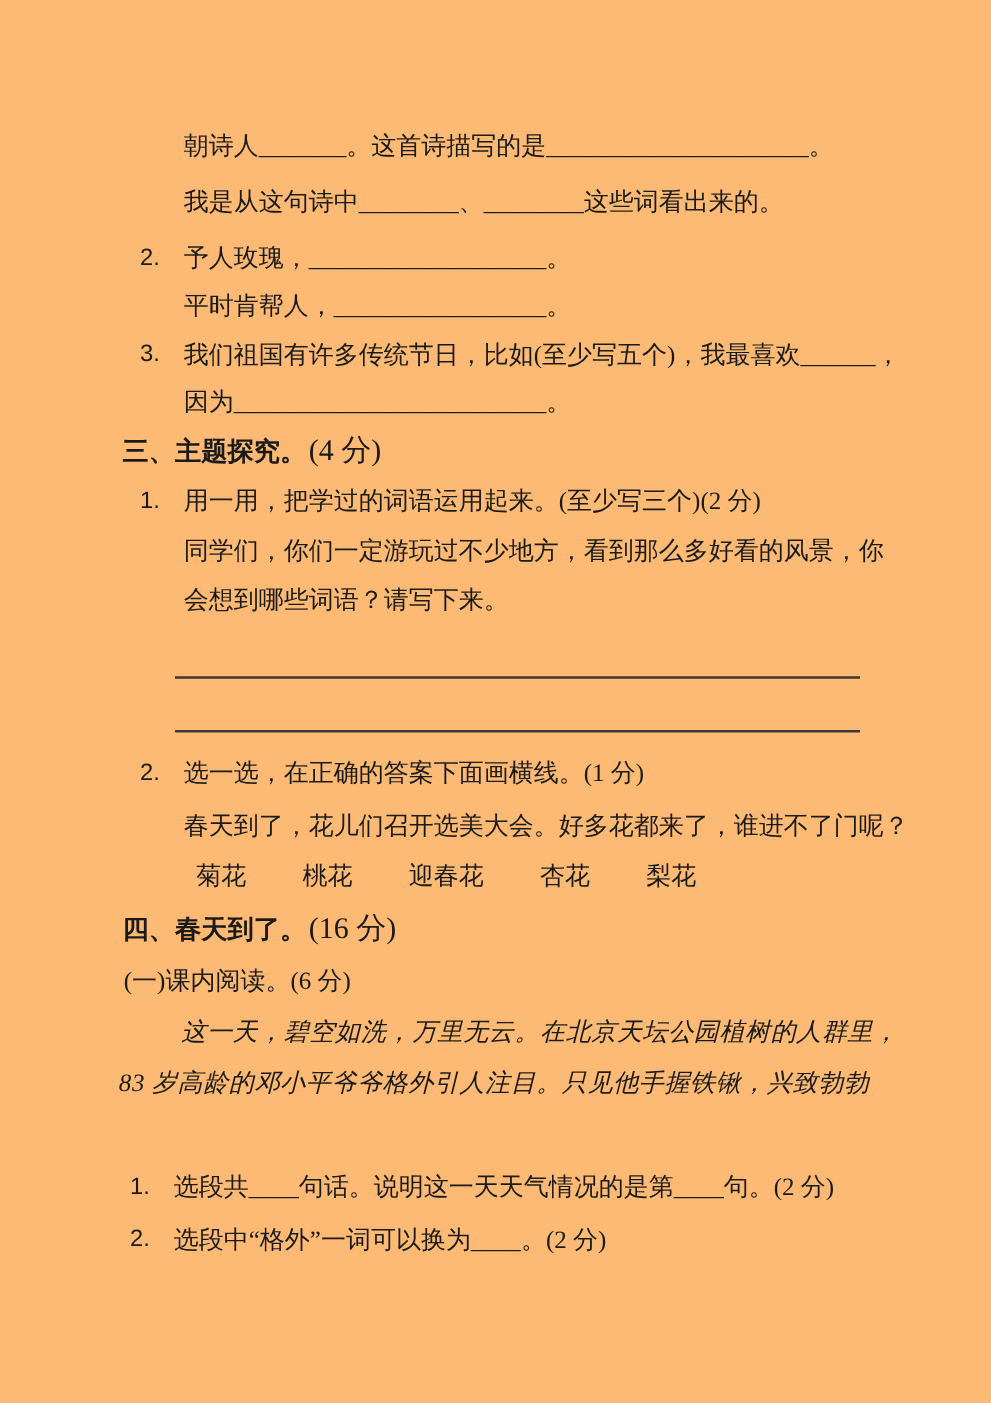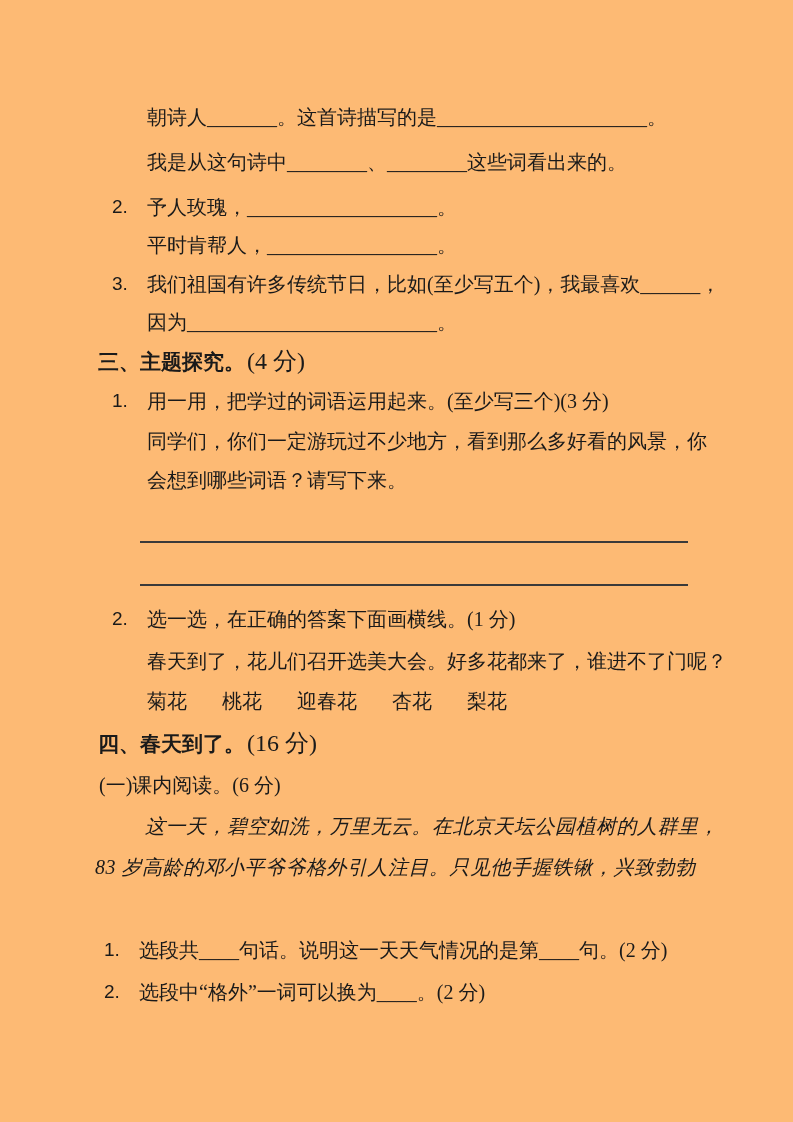--- a/index.html
+++ b/index.html
@@ -38,21 +38,21 @@
   .h-score {
     font-family: "Liberation Serif", "DejaVu Serif", serif;
     font-weight: 400;
     font-size: 24px;
     margin-left: 2px;
   }
   .kai {
     font-style: italic;
     letter-spacing: 0.5px;
   }
-  .opt { margin-right: 35px; }
+  .opt { margin-right: 35px; margin-left: 10px; }
   .opt:last-child { margin-right: 0; }
   .answer-line {
     position: absolute;
     left: 140px;
     width: 548px;
     height: 22px;
     border-bottom: 2px solid #3a3a3a;
   }
 </style>
 </head>
@@ -69,21 +69,21 @@
 
   <div class="num" style="left:112px; top:271px">3.</div>
   <div class="t" style="left:147px; top:271px">我们祖国有许多传统节日，比如(至少写五个)，我最喜欢______，</div>
   <div class="t" style="left:147px; top:309px">因为_________________________。</div>
 
   <div class="t" style="left:98px; top:348px">
     <span class="h-title">三、主题探究。</span><span class="h-score">(4 分)</span>
   </div>
 
   <div class="num" style="left:112px; top:388px">1.</div>
-  <div class="t" style="left:147px; top:388px">用一用，把学过的词语运用起来。(至少写三个)(3 分)</div>
+  <div class="t" style="left:147px; top:388px">用一用，把学过的词语运用起来。(至少写三个)(2 分)</div>
   <div class="t" style="left:147px; top:428px">同学们，你们一定游玩过不少地方，看到那么多好看的风景，你</div>
   <div class="t" style="left:147px; top:467px">会想到哪些词语？请写下来。</div>
 
   <div class="answer-line" style="top:519px"></div>
   <div class="answer-line" style="top:562px"></div>
 
   <div class="num" style="left:112px; top:606px">2.</div>
   <div class="t" style="left:147px; top:606px">选一选，在正确的答案下面画横线。(1 分)</div>
   <div class="t" style="left:147px; top:648px">春天到了，花儿们召开选美大会。好多花都来了，谁进不了门呢？</div>
 

